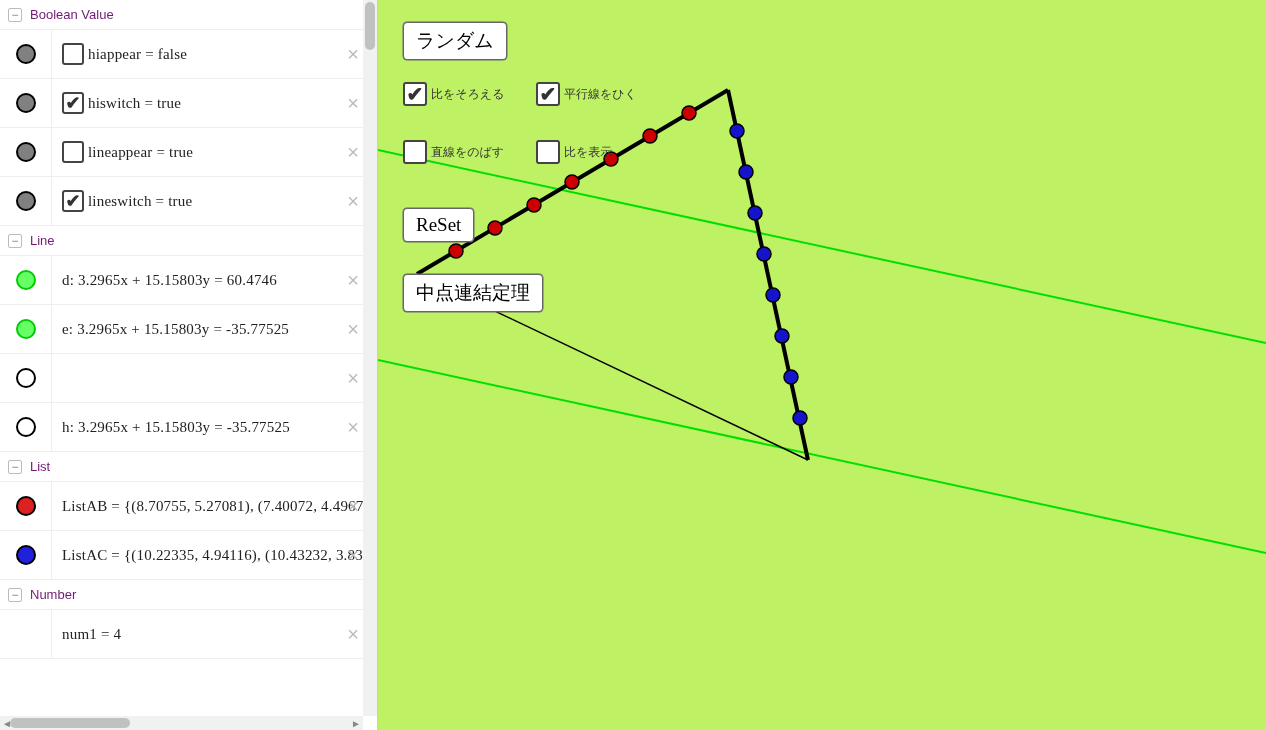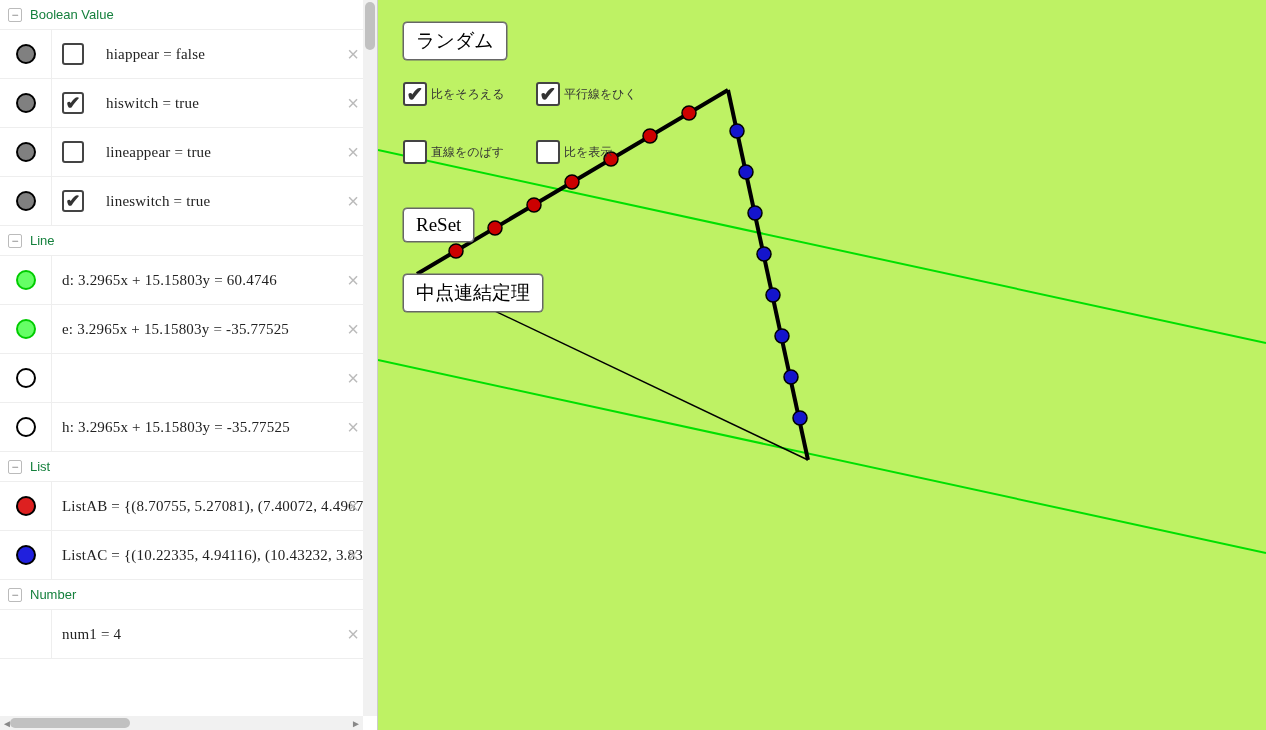--- a/index.html
+++ b/index.html
@@ -12,32 +12,32 @@
   .alg-scrollbar-v { position: absolute; right: 0; top: 0; width: 14px; height: calc(100% - 14px); background: #f1f1f1; display: flex; align-items: flex-start; justify-content: center; }
   .alg-scrollbar-v .thumb { width: 10px; height: 48px; background: #c1c1c1; border-radius: 5px; margin-top: 2px; }
   .alg-scrollbar-h { position: absolute; left: 0; bottom: 0; height: 14px; width: calc(100% - 14px); background: #f1f1f1; display: flex; align-items: center; justify-content: flex-start; }
   .alg-scrollbar-h .thumb { height: 10px; width: 120px; background: #c1c1c1; border-radius: 5px; margin-left: 10px; }
   .alg-scrollbar-h .arrow-l, .alg-scrollbar-h .arrow-r { width: 14px; height: 14px; display:flex; align-items:center; justify-content:center; color:#888; font-size: 10px; }
   .alg-scrollbar-h .arrow-l { position:absolute; left:0; }
   .alg-scrollbar-h .arrow-r { position:absolute; right:0; }
 
   .section-header { height: 30px; display: flex; align-items: center; padding: 0 8px; border-bottom: 1px solid #eee; gap: 8px; }
   .section-header .collapse-btn { width: 14px; height: 14px; border: 1px solid #bbb; border-radius: 2px; display: flex; align-items: center; justify-content: center; font-size: 12px; line-height: 1; color: #888; cursor: pointer; }
-  .section-header .label { font-size: 13px; color: #15803d; }
+  .section-header .label { font-size: 13px; color: #701a75; }
 
   .alg-row { height: 49px; display: flex; align-items: center; border-bottom: 1px solid #eee; position: relative; }
   .color-cell { width: 52px; height: 100%; display: flex; align-items: center; justify-content: center; border-right: 1px solid #eee; }
   .obj-circle { width: 20px; height: 20px; border-radius: 50%; }
   .oc-gray { background: #808080; border: 2px solid #000; }
   .oc-green { background: #66ff66; border: 2px solid #00cc00; }
   .oc-hollow { background: #fff; border: 2px solid #000; }
   .oc-red { background: #dd2020; border: 2px solid #000; }
   .oc-blue { background: #2020dd; border: 2px solid #000; }
 
-  .content-cell { flex: 1; display: flex; align-items: center; padding: 0 10px; gap: 22px; overflow: hidden; white-space: nowrap; }
+  .content-cell { flex: 1; display: flex; align-items: center; padding: 0 10px; gap: 4px; overflow: hidden; white-space: nowrap; }
   .cb { width: 22px; height: 22px; border: 2px solid #444; border-radius: 3px; display: flex; align-items: center; justify-content: center; font-size: 18px; font-weight: bold; color: #333; background: #fff; flex-shrink: 0; }
   .alg-text { font-family: "Times New Roman", serif; font-size: 15px; color: #222; letter-spacing: 0.2px; }
   .delete-x { position: absolute; right: 18px; top: 50%; transform: translateY(-50%); color: #bbb; font-size: 20px; cursor: pointer; font-weight: 300; }
 
   
   .graphics { flex: 1; height: 100%; position: relative; background: #bef264; overflow: hidden; }
   .gv-btn { position: absolute; background: #fff; border: 1px solid #666; border-radius: 4px; font-family: "SimSun","MS Mincho",serif; font-size: 19px; padding: 5px 12px; cursor: pointer; box-shadow: 0 0 0 0.5px #666; }
   .gv-chk { position: absolute; display: flex; align-items: center; gap: 4px; }
   .gv-chk .box { width: 24px; height: 24px; border: 2px solid #444; border-radius: 3px; background: #fff; display: flex; align-items: center; justify-content: center; font-size: 20px; font-weight: bold; }
   .gv-chk .lbl { font-family: "SimSun","MS Mincho",serif; font-size: 12px; color: #333; }

